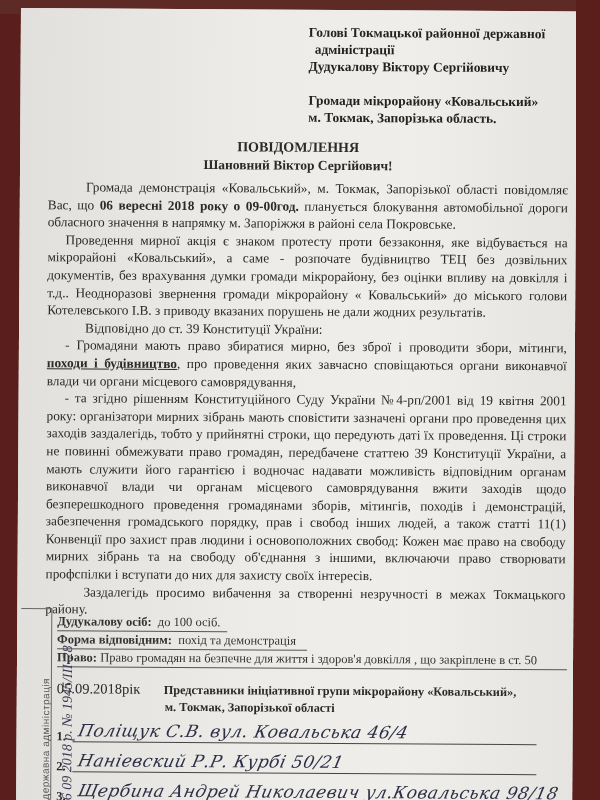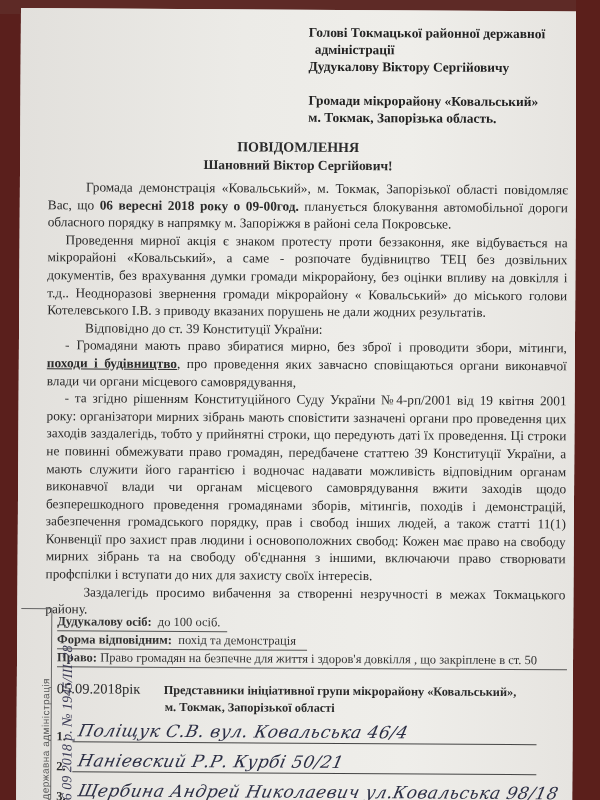--- a/index.html
+++ b/index.html
@@ -51,21 +51,21 @@
     <div>Дудукалову Віктору Сергійовичу</div>
     <div class="gap"></div>
     <div>Громади мікрорайону «Ковальський»</div>
     <div>м. Токмак, Запорізька область.</div>
   </div>
 
   <div class="title">ПОВІДОМЛЕННЯ</div>
   <div class="greeting">Шановний Віктор Сергійович!</div>
 
   <div class="body">
-    <p class="indent"><span>Громада демонстрація «Ковальський», м. Токмак, Запорізької області повідомляє Вас, що </span><b>06 вересні 2018 року о 09-00год.</b><span> планується блокування автомобільної дороги обласного порядку в напрямку м. Запоріжжя в районі села Покровське.</span></p>
+    <p class="indent"><span>Громада демонстрація «Ковальський», м. Токмак, Запорізької області повідомляє Вас, що </span><b>06 вересні 2018 року о 09-00год.</b><span> планується блокування автомобільної дороги обласного значення в напрямку м. Запоріжжя в районі села Покровське.</span></p>
     <p class="indent-s mt">Проведення мирної акція є знаком протесту проти беззаконня, яке відбувається на мікрорайоні «Ковальський», а саме - розпочате будівництво ТЕЦ без дозвільних документів, без врахування думки громади мікрорайону, без оцінки впливу на довкілля і т.д.. Неодноразові звернення громади мікрорайону « Ковальський» до міського голови Котелевського І.В. з приводу вказаних порушень не дали жодних результатів.</p>
     <p class="indent mt2">Відповідно до ст. 39 Конституції України:</p>
     <p class="indent-s"><span>- Громадяни мають право збиратися мирно, без зброї і проводити збори, мітинги, </span><b class="u">походи і будівництво</b><span>, про проведення яких завчасно сповіщаються органи виконавчої влади чи органи місцевого самоврядування,</span></p>
     <p class="indent-s">- та згідно рішенням Конституційного Суду України №4-рп/2001 від 19 квітня 2001 року: організатори мирних зібрань мають сповістити зазначені органи про проведення цих заходів заздалегідь, тобто у прийнятні строки, що передують даті їх проведення. Ці строки не повинні обмежувати право громадян, передбачене статтею 39 Конституції України, а мають служити його гарантією і водночас надавати можливість відповідним органам виконавчої влади чи органам місцевого самоврядування вжити заходів щодо безперешкодного проведення громадянами зборів, мітингів, походів і демонстрацій, забезпечення громадського порядку, прав і свобод інших людей, а також статті 11(1) Конвенції про захист прав людини і основоположних свобод: Кожен має право на свободу мирних зібрань та на свободу об'єднання з іншими, включаючи право створювати профспілки і вступати до них для захисту своїх інтересів.</p>
     <p class="indent mt">Заздалегідь просимо вибачення за створенні незручності в межах Токмацького району.</p>
   </div>
 
   <div class="info">
     <div class="row" style="width:170px"><b>Дудукалову осіб:</b>&nbsp;&nbsp;<span>до 100 осіб.</span></div>
     <div class="row" style="width:250px"><b>Форма відповідним:</b>&nbsp;&nbsp;<span>похід та демонстрація</span></div>

